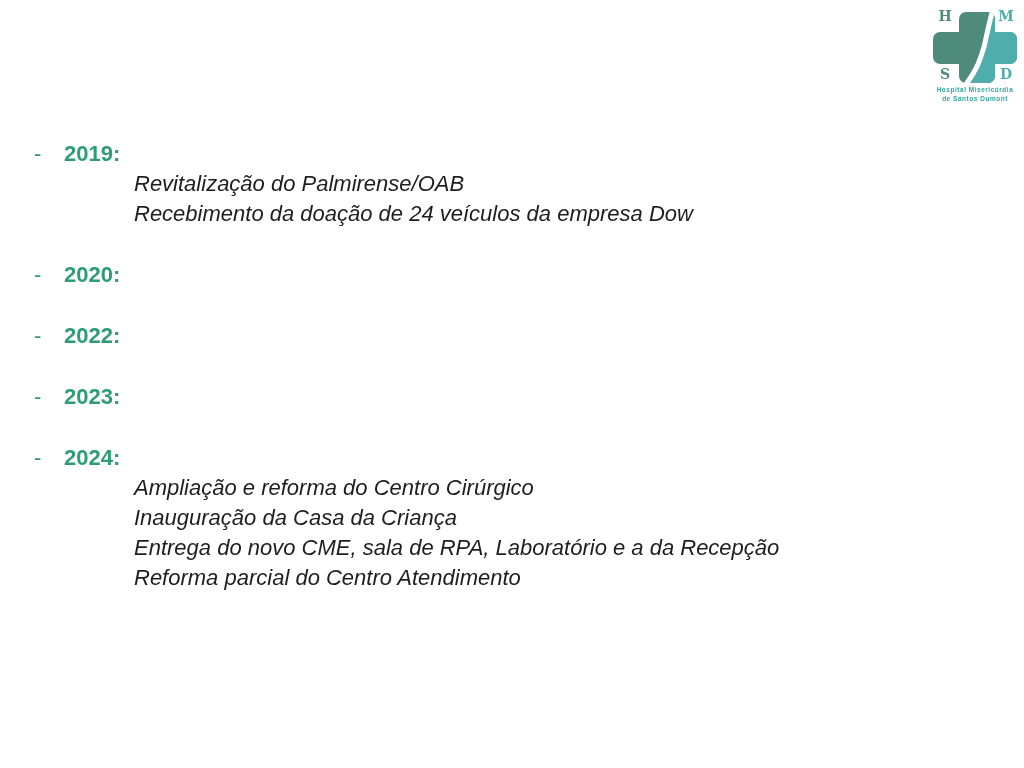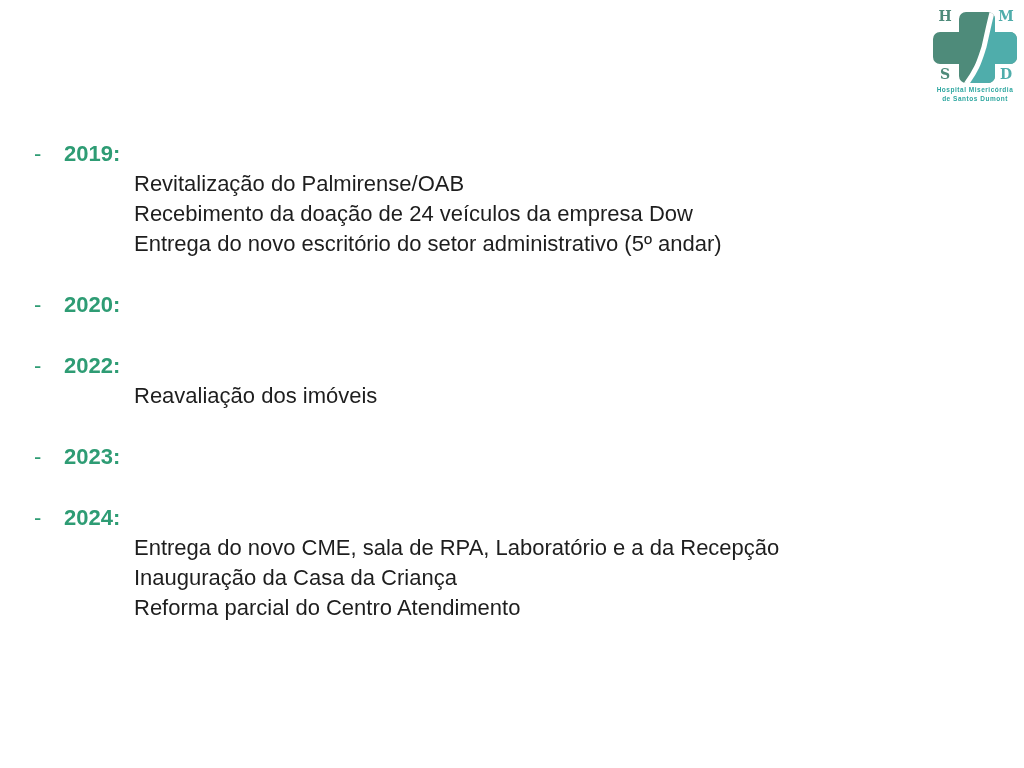--- a/index.html
+++ b/index.html
@@ -52,21 +52,21 @@
     font-weight: bold;
     color: #2e9c74;
   }
   .dash {
     position: absolute;
     left: 34px;
     top: 0;
     font-weight: normal;
     color: #2e9c74;
   }
-  .item { padding-left: 134px; }
+  .item { padding-left: 134px; font-style: italic; }
 </style>
 </head>
 <body>
 
 <div class="slide">
 
   <div class="logo">
     <svg width="90" height="78" viewBox="0 0 90 78" xmlns="http://www.w3.org/2000/svg">
       <defs>
         <clipPath id="crossClip">
@@ -90,54 +90,51 @@
 
   <div class="timeline">
   <div class="section">
     <div class="year-row">
       <span class="dash">-</span>
       <span>2019:</span>
     </div>
     <div>
           <div class="item">Revitalização do Palmirense/OAB</div>
           <div class="item">Recebimento da doação de 24 veículos da empresa Dow</div>
-          <div class="item">Entrega do novo escritório do setor administrativo (5º andar)</div>
         </div>
   </div>
 
   <div class="section">
     <div class="year-row">
       <span class="dash">-</span>
       <span>2020:</span>
     </div>
   </div>
 
   <div class="section">
     <div class="year-row">
       <span class="dash">-</span>
       <span>2022:</span>
     </div>
-    <div>
-          <div class="item">Reavaliação dos imóveis</div>
-        </div>
   </div>
 
   <div class="section">
     <div class="year-row">
       <span class="dash">-</span>
       <span>2023:</span>
     </div>
   </div>
 
   <div class="section">
     <div class="year-row">
       <span class="dash">-</span>
       <span>2024:</span>
     </div>
     <div>
+          <div class="item">Ampliação e reforma do Centro Cirúrgico</div>
+          <div class="item">Inauguração da Casa da Criança</div>
           <div class="item">Entrega do novo CME, sala de RPA, Laboratório e a da Recepção</div>
-          <div class="item">Inauguração da Casa da Criança</div>
           <div class="item">Reforma parcial do Centro Atendimento</div>
         </div>
   </div>
 </div>
 
 </div>
 
 </body></html>

